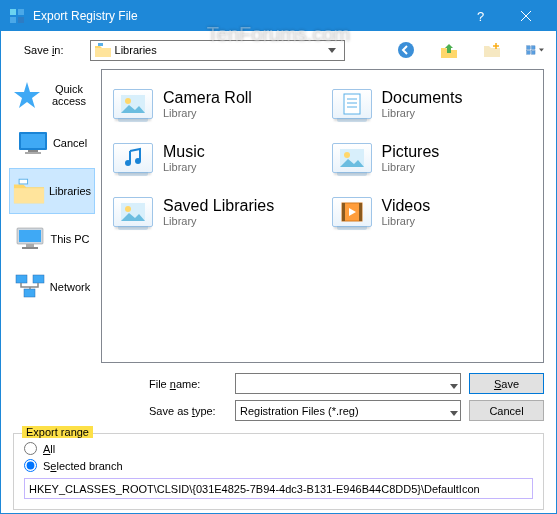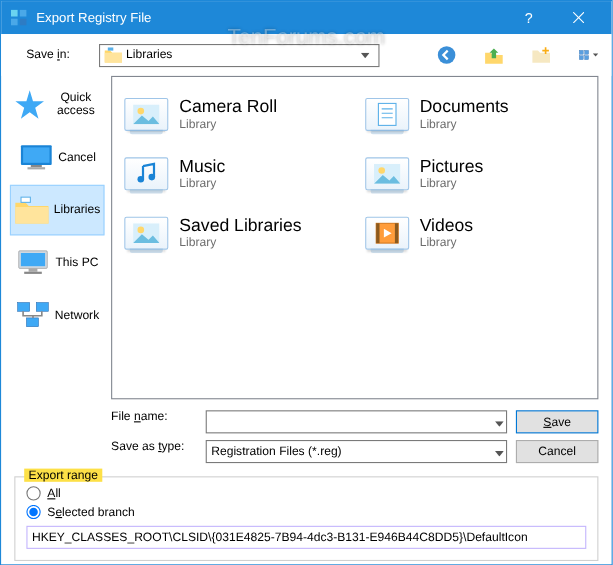--- a/index.html
+++ b/index.html
@@ -33,21 +33,21 @@
   .place .plbl { font-size: 11px; text-align:center; }
   
   .filelist { flex: 1; border: 1px solid #828790; margin: 0 12px 6px 4px; padding: 10px 8px; background: #fff; overflow: auto; }
   .filegrid { display: grid; grid-template-columns: 1fr 1fr; gap: 6px 12px; }
   .item { display: flex; align-items: center; gap: 10px; padding: 4px 2px; cursor: pointer; border:1px solid transparent;}
   .item .thumb { width: 40px; height: 38px; display:flex; align-items:center; justify-content:center; position:relative; }
   .item .meta .nm { font-size: 16px; color:#000; }
   .item .meta .tp { font-size: 11px; color: #6d6d6d; }
   
   .bottom-fields { padding: 4px 12px 2px 100px; }
-  .fieldrow { display: flex; align-items: flex-start; gap: 8px; margin-bottom: 6px; }
+  .fieldrow { display: flex; align-items: center; gap: 8px; margin-bottom: 6px; margin-left: 48px; }
   .fieldrow .flbl { font-size: 11px; width: 78px; }
   .fieldrow .combo { flex: 1; height: 21px; border: 1px solid #7a7a7a; background: #fff; display: flex; align-items: center; padding: 0 4px; position: relative; }
   .fieldrow .combo input { border: none; outline: none; width: 100%; font-size: 11px; }
   .fieldrow .combo .dd { position:absolute; right:2px; }
   .fieldrow .btn { width: 75px; height: 21px; border: 1px solid #adadad; background: #e1e1e1; font-size: 11px; cursor: pointer; }
   .fieldrow .btn.default { border: 1px solid #0078d7; }
   
   .export-group { margin: 4px 12px 8px 12px; border: 1px solid #d0d0d0; padding: 8px 10px 10px 10px; position: relative; }
   .export-group .legend { position: absolute; top: -8px; left: 8px; background: #fde047; padding: 0 4px; font-size: 11px; color:#000;}
   .export-group .radio-row { display: flex; align-items: center; gap: 6px; font-size: 11px; margin-bottom: 4px; }

